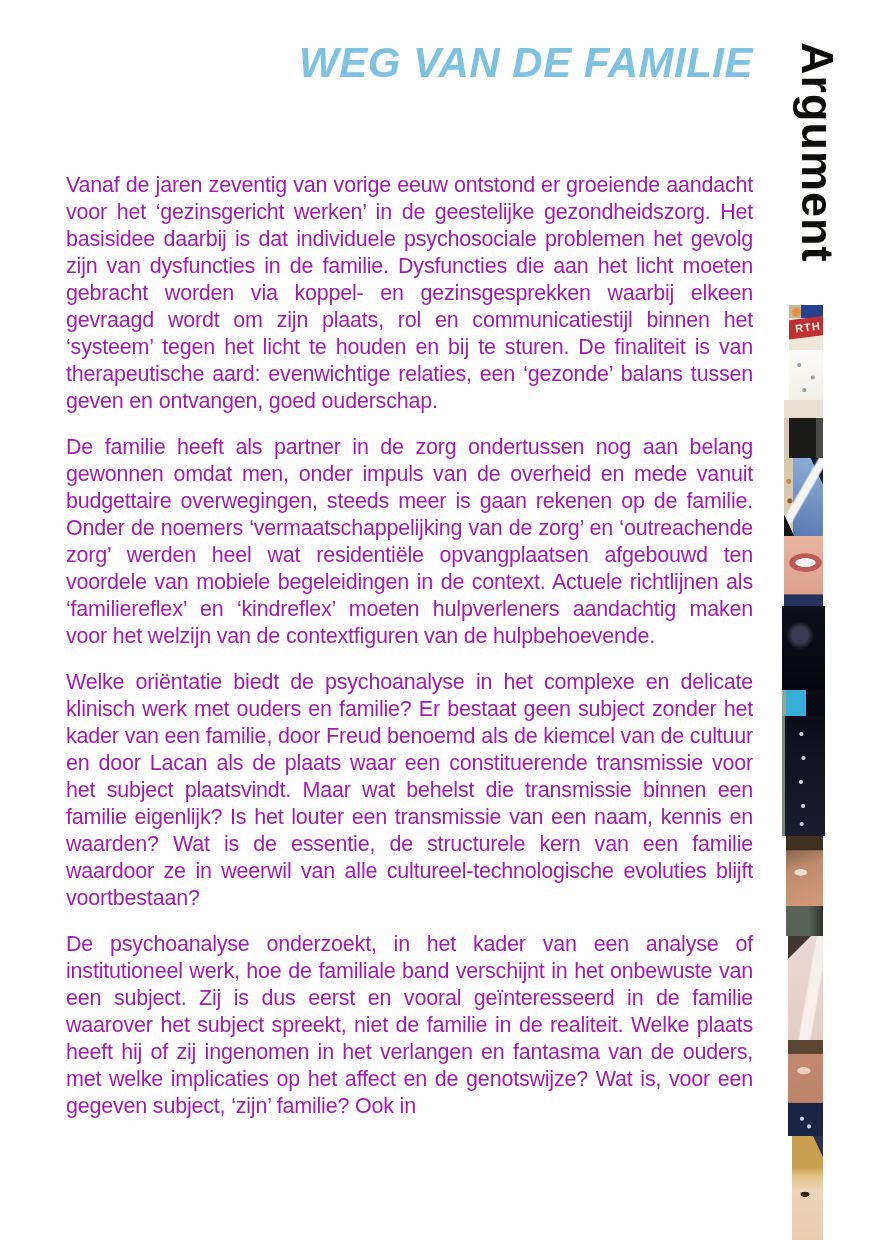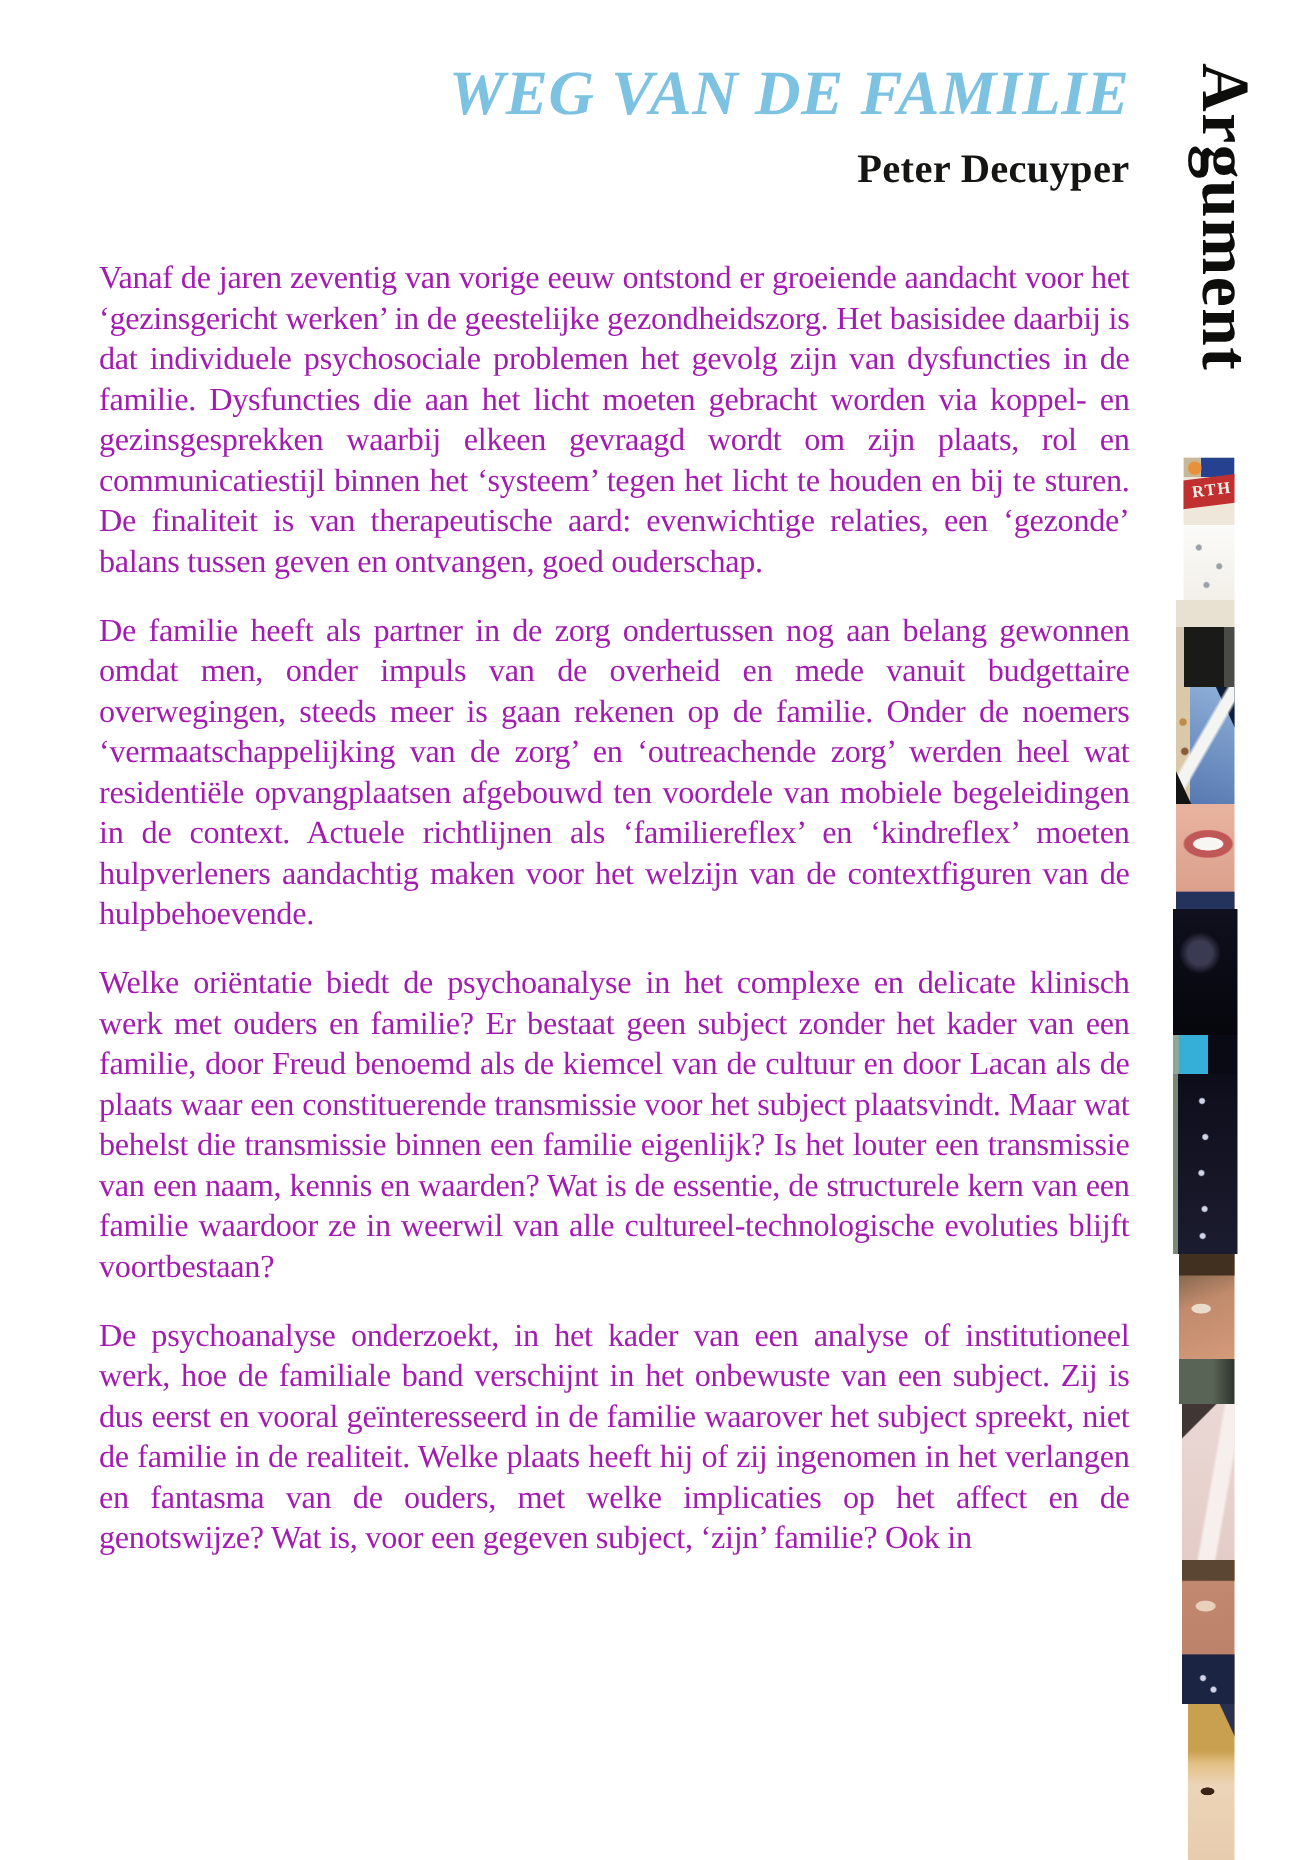--- a/index.html
+++ b/index.html
@@ -6,21 +6,21 @@
     margin: 0;
     padding: 0;
     background: #ffffff;
   }
   .page {
     position: relative;
     width: 874px;
     height: 1240px;
     background: #ffffff;
     overflow: hidden;
-    font-family: Liberation Serif, serif;
+    font-family: Liberation Sans, sans-serif;
   }
 
   
   .header {
     position: absolute;
     left: 67px;
     top: 42px;
     width: 686px;
     text-align: right;
   }
@@ -183,21 +183,20 @@
       linear-gradient(to bottom, #c9a050 0 30%, #e2c084 38%, #ecd4b8 52%, #e8ccae 100%);
   }
 </style>
 </head>
 <body>
 
 <div class="page">
 
   <div class="header">
     <h1 class="title">WEG VAN DE FAMILIE</h1>
-    <div class="author">Peter Decuyper</div>
   </div>
 
   <div class="section-label">Argument</div>
 
   <div class="body-text">
     <p>Vanaf de jaren zeventig van vorige eeuw ontstond er groeiende aandacht voor het ‘gezinsgericht werken’ in de geestelijke gezondheidszorg. Het basisidee daarbij is dat individuele psychosociale problemen het gevolg zijn van dysfuncties in de familie. Dysfuncties die aan het licht moeten gebracht worden via koppel- en gezinsgesprekken waarbij elkeen gevraagd wordt om zijn plaats, rol en communicatiestijl binnen het ‘systeem’ tegen het licht te houden en bij te sturen. De finaliteit is van therapeutische aard: evenwichtige relaties, een ‘gezonde’ balans tussen geven en ontvangen, goed ouderschap.</p>
     <p>De familie heeft als partner in de zorg ondertussen nog aan belang gewonnen omdat men, onder impuls van de overheid en mede vanuit budgettaire overwegingen, steeds meer is gaan rekenen op de familie. Onder de noemers ‘vermaatschappelijking van de zorg’ en ‘outreachende zorg’ werden heel wat residentiële opvangplaatsen afgebouwd ten voordele van mobiele begeleidingen in de context. Actuele richtlijnen als ‘familiereflex’ en ‘kindreflex’ moeten hulpverleners aandachtig maken voor het welzijn van de contextfiguren van de hulpbehoevende.</p>
     <p>Welke oriëntatie biedt de psychoanalyse in het complexe en delicate klinisch werk met ouders en familie? Er bestaat geen subject zonder het kader van een familie, door Freud benoemd als de kiemcel van de cultuur en door Lacan als de plaats waar een constituerende transmissie voor het subject plaatsvindt. Maar wat behelst die transmissie binnen een familie eigenlijk? Is het louter een transmissie van een naam, kennis en waarden? Wat is de essentie, de structurele kern van een familie waardoor ze in weerwil van alle cultureel-technologische evoluties blijft voortbestaan?</p>
     <p>De psychoanalyse onderzoekt, in het kader van een analyse of institutioneel werk, hoe de familiale band verschijnt in het onbewuste van een subject. Zij is dus eerst en vooral geïnteresseerd in de familie waarover het subject spreekt, niet de familie in de realiteit. Welke plaats heeft hij of zij ingenomen in het verlangen en fantasma van de ouders, met welke implicaties op het affect en de genotswijze? Wat is, voor een gegeven subject, ‘zijn’ familie? Ook in</p>
   </div>

